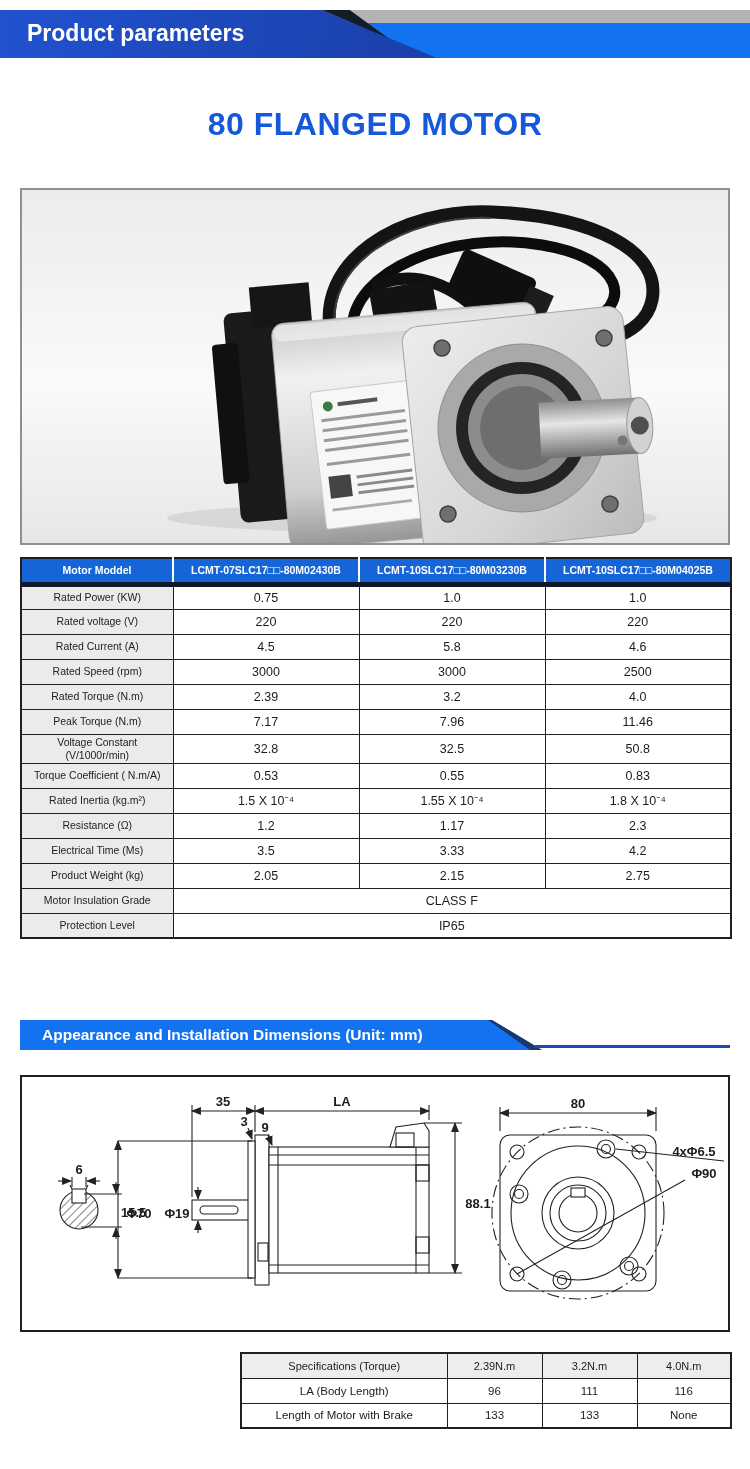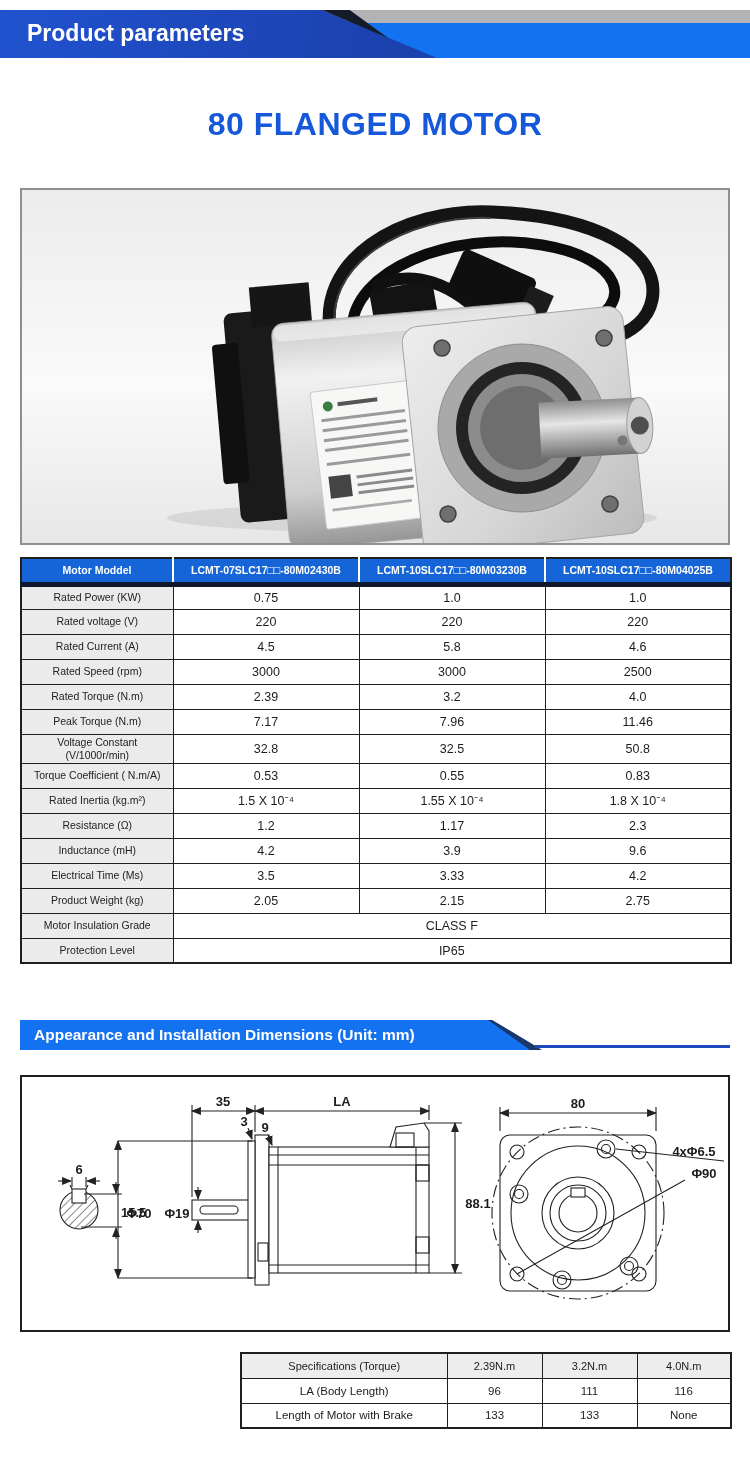--- a/index.html
+++ b/index.html
@@ -33,21 +33,21 @@
   .spec-table thead th{background:#1565d8;color:#fff;font-size:10.5px;font-weight:700;height:26px;
               border-bottom:5px solid #0f172a;}
   .spec-table thead th + th{border-left:2px solid #fff;}
   .spec-table td{height:25px;}
   .lbl{background:#ebebeb;font-size:10.5px;text-align:center;color:#222;line-height:1.25;}
   .val{font-size:12.5px;text-align:center;background:#fff;}
 
   
   .banner2{position:absolute;left:20px;top:1020px;width:522px;height:30px;background:#1372f0;
            clip-path:polygon(0 0,472px 0,522px 100%,0 100%);
-           color:#fff;font-size:15.5px;font-weight:700;line-height:29px;padding-left:14px;box-sizing:border-box;}
+           color:#fff;font-size:15.5px;font-weight:700;line-height:29px;padding-left:22px;box-sizing:border-box;}
   .banner2-shadow{position:absolute;left:468px;top:0;width:54px;height:30px;background:#1d2e52;opacity:.85;
            clip-path:polygon(0 0,12px 0,100% 100%,calc(100% - 12px) 100%);}
   .banner2-line{position:absolute;left:535px;top:1045px;width:195px;height:3px;background:#1c49bb;}
 
   
   .draw{position:absolute;left:20px;top:1075px;width:706px;height:253px;border:2px solid #1f1f1f;background:#fff;}
   .dim{font-size:13px;font-weight:600;fill:#1c1c1c;font-family:"Liberation Sans",sans-serif;}
 
   
   .dim-table{position:absolute;left:240px;top:1352px;width:490px;border-collapse:collapse;
@@ -229,26 +229,20 @@
           <td class="lbl">Rated Inertia (kg.m²)</td>
           <td class="val">1.5 X 10⁻⁴</td>
           <td class="val">1.55 X 10⁻⁴</td>
           <td class="val">1.8 X 10⁻⁴</td>
         </tr>
         <tr>
           <td class="lbl">Resistance (Ω)</td>
           <td class="val">1.2</td>
           <td class="val">1.17</td>
           <td class="val">2.3</td>
-        </tr>
-        <tr>
-          <td class="lbl">Inductance (mH)</td>
-          <td class="val">4.2</td>
-          <td class="val">3.9</td>
-          <td class="val">9.6</td>
         </tr>
         <tr>
           <td class="lbl">Electrical Time (Ms)</td>
           <td class="val">3.5</td>
           <td class="val">3.33</td>
           <td class="val">4.2</td>
         </tr>
         <tr>
           <td class="lbl">Product Weight (kg)</td>
           <td class="val">2.05</td>

